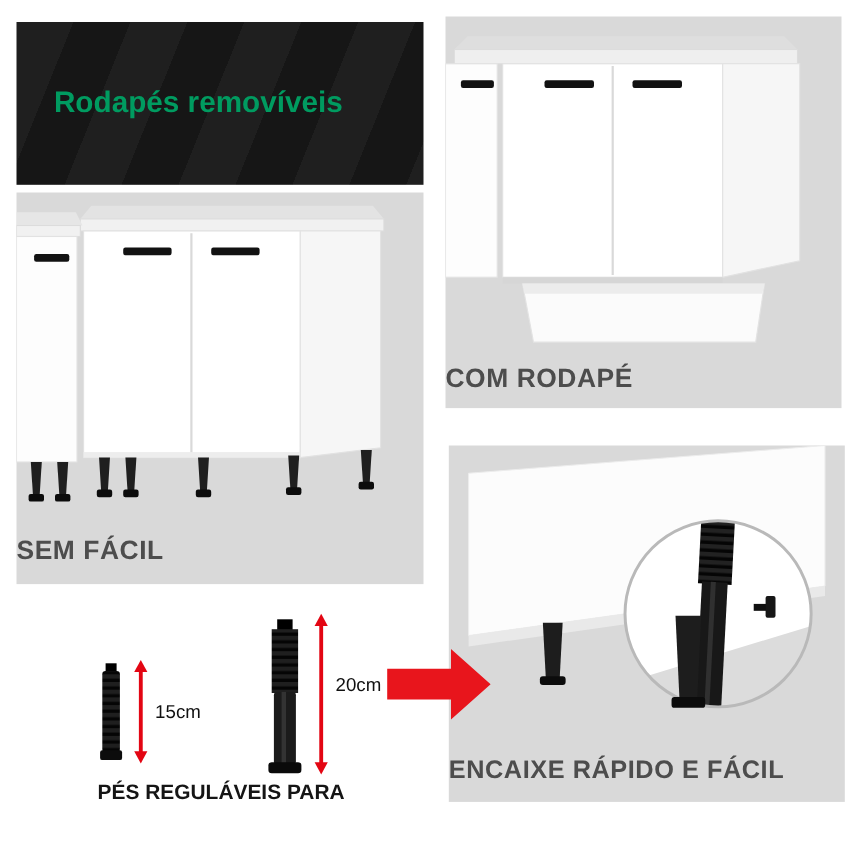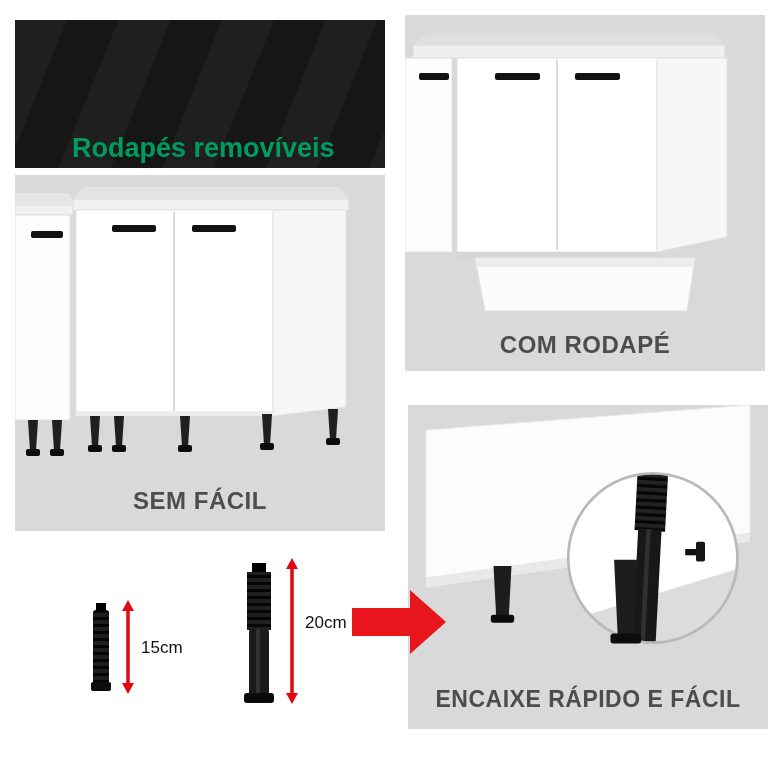--- a/index.html
+++ b/index.html
@@ -2,26 +2,26 @@
 <html style="--accent-green: #009b60; --arrow-red: #e8151c; --dimension-red: #e30613; --panel-gray: #d9d9d9; --label-gray: #4d4d4d; --header-bg: #1b1b1b;"><head>
 <meta charset="utf-8">
 <style>
   *{margin:0;padding:0;box-sizing:border-box}
   html,body{background:#fff}
   body{width:780px;height:780px;font-family:"Liberation Sans",sans-serif;}
   .canvas{position:relative;width:780px;height:780px;background:#fff;overflow:hidden}
 
   .header{position:absolute;left:15px;top:20px;width:370px;height:148px;
     background:repeating-linear-gradient(112deg,#1f1f1f 0 48px,#161616 48px 96px);
-    display:flex;align-items:flex-end;padding-left:57px}
+    display:flex;align-items:center;padding-left:34px}
   .header-text{font-size:27px;font-weight:bold;color:var(--accent-green,#009b60);line-height:1.4}
 
   .panel{position:absolute;background:var(--panel-gray,#d9d9d9)}
   .panel > svg{position:absolute;inset:0;width:100%;height:100%;display:block}
-  .panel-label{position:absolute;left:0;right:0;text-align:center;font-weight:bold;
+  .panel-label{position:absolute;left:0;right:0;text-align:left;font-weight:bold;
     color:var(--label-gray,#4d4d4d);letter-spacing:.5px}
   #panel-sem{left:15px;top:175px;width:370px;height:356px}
   #panel-com{left:405px;top:15px;width:360px;height:356px}
   #panel-enc{left:408px;top:405px;width:360px;height:324px}
   #panel-sem .panel-label{bottom:16px;font-size:24px}
   #panel-com .panel-label{bottom:12px;font-size:24px}
   #panel-enc .panel-label{bottom:16px;font-size:23px}
 
   .feet{position:absolute;left:15px;top:550px;width:445px;height:230px}
   .feet > svg{position:absolute;inset:0;width:100%;height:100%;overflow:visible}
@@ -184,16 +184,17 @@
         <line x1="277" y1="16" x2="277" y2="146" stroke-width="3.5"></line>
         <polygon points="277,8 271,19 283,19" stroke="none"></polygon>
         <polygon points="277,154 271,143 283,143" stroke="none"></polygon>
       </g>
       <text class="dim-label" x="290" y="78">20cm</text>
 
       <polygon points="337,58 395,58 395,40 431,72 395,104 395,86 337,86" fill="var(--arrow-red,#e8151c)"></polygon>
     </svg>
 
     <div class="caption">
+      <div>PÉS REGULÁVEIS PARA</div>
     </div>
   </div>
 
 </div>
 
 </body></html>

